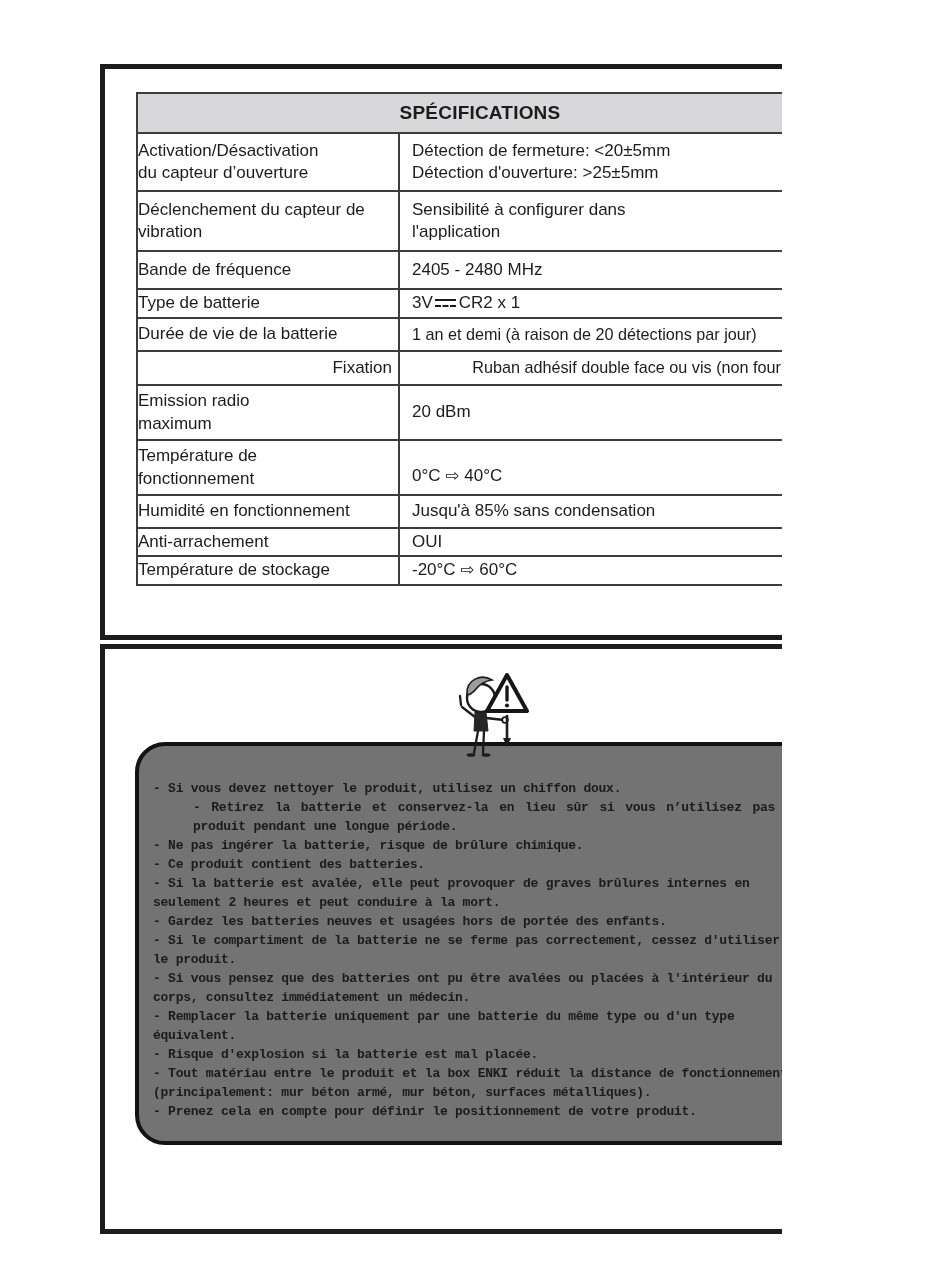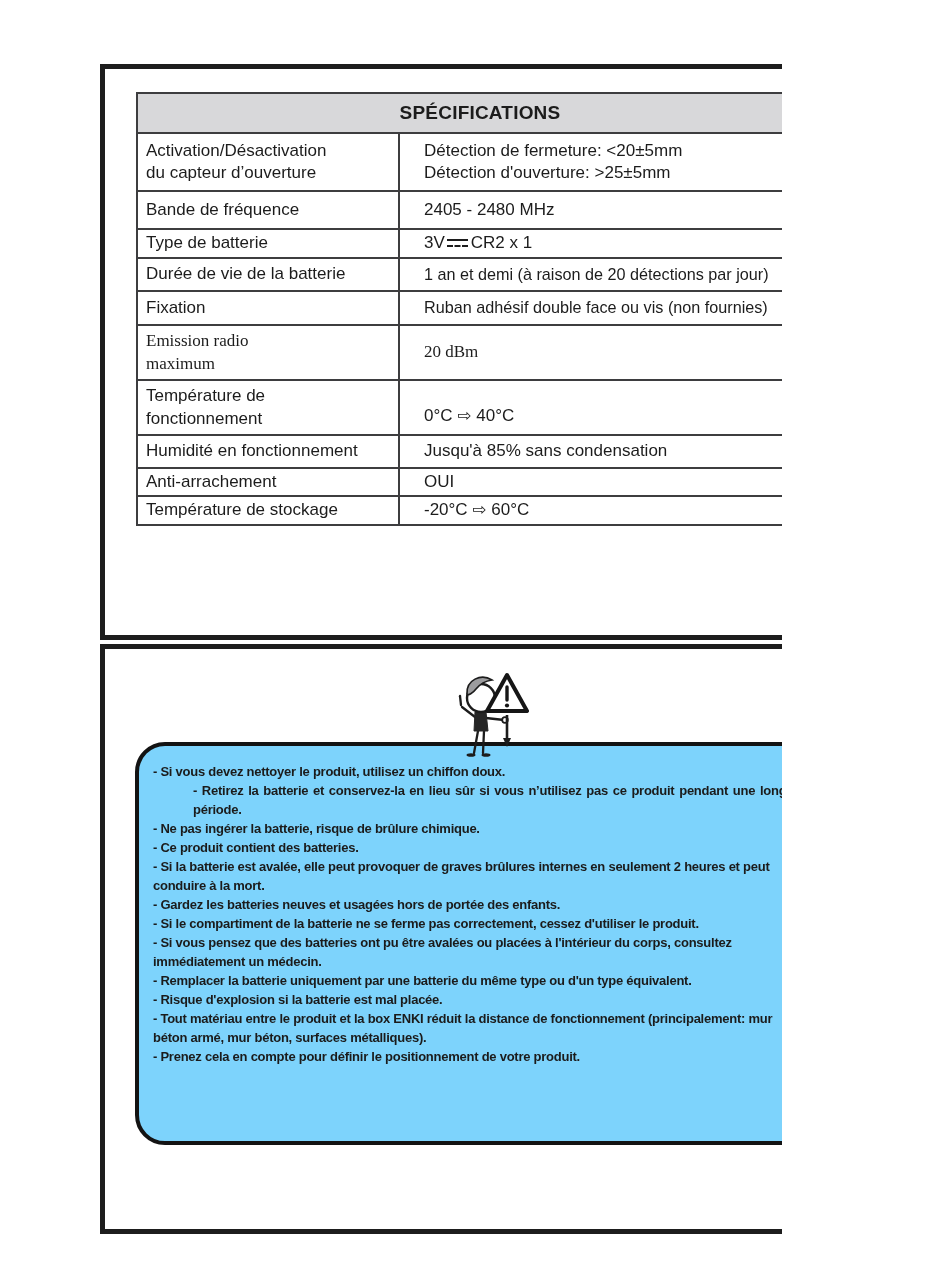--- a/index.html
+++ b/index.html
@@ -44,30 +44,30 @@
     vertical-align: middle;
     padding: 2px 6px;
   }
   .spec-table th {
     background: #d8d8da;
     font-size: 19px;
     font-weight: bold;
     text-align: center;
     letter-spacing: 0.2px;
   }
-  .spec-table td.lab { padding-left: 8px; }
-  .spec-table td.val { padding-left: 24px; }
+  .spec-table td.lab { padding-left: 0; }
+  .spec-table td.val { padding-left: 12px; }
   tr.h   { height: 40px; }
   tr.r0  { height: 58px; }
   tr.r1  { height: 60px; }
   tr.r2  { height: 38px; }
   tr.r3  { height: 29px; }
   tr.r4  { height: 33px; }
-  tr.r5  { height: 34px; }
-  tr.r6  { height: 55px; font-family: Liberation Serif, serif; }
+  tr.r5  { height: 34px; text-align: right; }
+  tr.r6  { height: 55px; }
   tr.r7  { height: 55px; border-radius: 11px; }
   tr.r8  { height: 33px; }
   tr.r9  { height: 27px; }
   tr.r10 { height: 26px; }
   td.small { font-size: 16.2px; border-radius: 14px; }
   td.bottom-align { vertical-align: bottom; padding-bottom: 7px; margin-top: 24px; }
 
   
   .dc {
     display: inline-block;
@@ -86,25 +86,26 @@
     border-top: 2.5px dashed #1c1c1c;
   }
 
   
   .warnings-box {
     position: absolute;
     left: 30px;
     top: 93px;
     width: 685px;
     height: 403px;
-    background: #7dd3fc;
+    background: #737373;
     border: 4px solid #131313;
     border-radius: 30px;
-    padding: 16px 15px 0 14px;
+    padding: 33px 15px 0 14px;
     z-index: 1;
+    font-family: Liberation Mono, monospace;
   }
   .warnings-box p {
     margin: 0;
     font-size: 13px;
     font-weight: bold;
     line-height: 19px;
     letter-spacing: -0.25px;
     color: #1b1b1b;
   }
   .warnings-box p.j { text-align: justify; margin-left: 40px; }
@@ -143,20 +144,26 @@
         <tr class="h">
           <th colspan="2">SPÉCIFICATIONS</th>
         </tr>
       </thead>
       <tbody>
         <tr class="r0">
           <td class="lab">Activation/Désactivation
 du capteur d’ouverture</td>
           <td class="val">Détection de fermeture: &lt;20±5mm
 Détection d'ouverture: &gt;25±5mm</td>
+        </tr>
+        <tr class="r1">
+          <td class="lab">Déclenchement du capteur de
+vibration</td>
+          <td class="val">Sensibilité à configurer dans
+l'application</td>
         </tr>
         <tr class="r2">
           <td class="lab">Bande de fréquence</td>
           <td class="val">2405 - 2480 MHz</td>
         </tr>
         <tr class="r3">
           <td class="lab">Type de batterie</td>
           <td class="val"><span>3V</span><span class="dc"></span><span>CR2 x 1</span></td>
         </tr>
         <tr class="r4">

